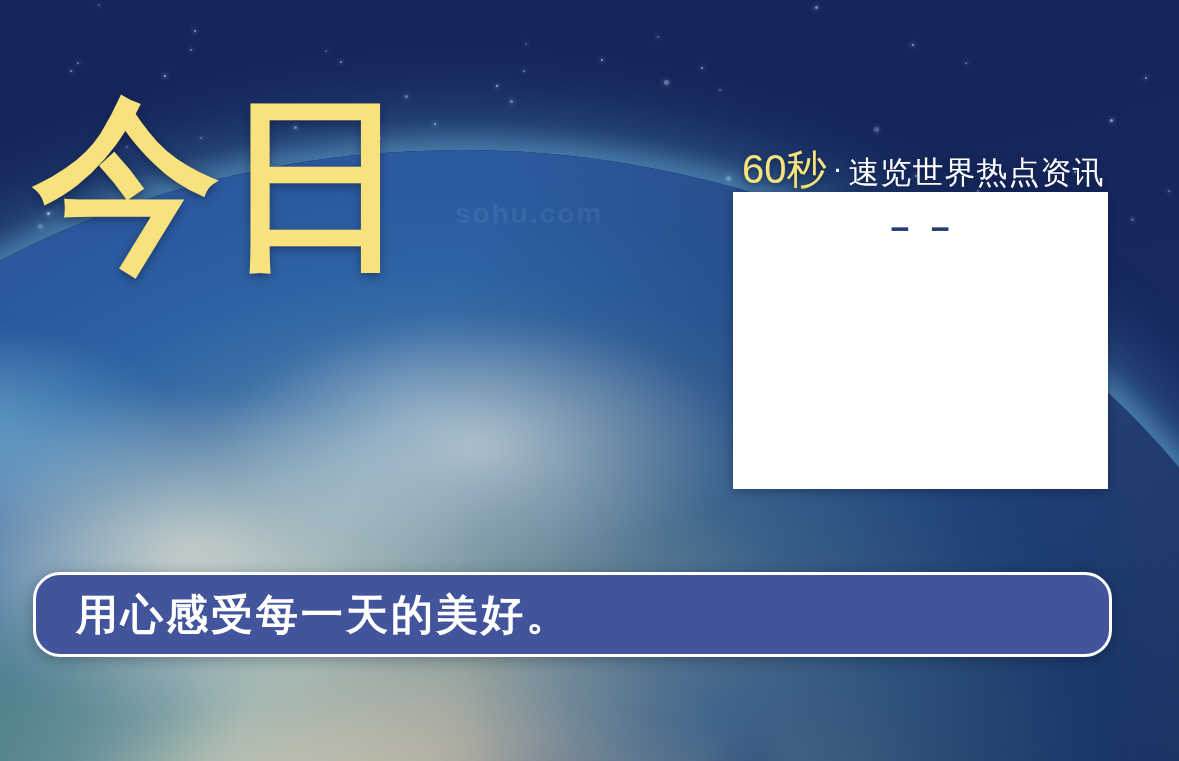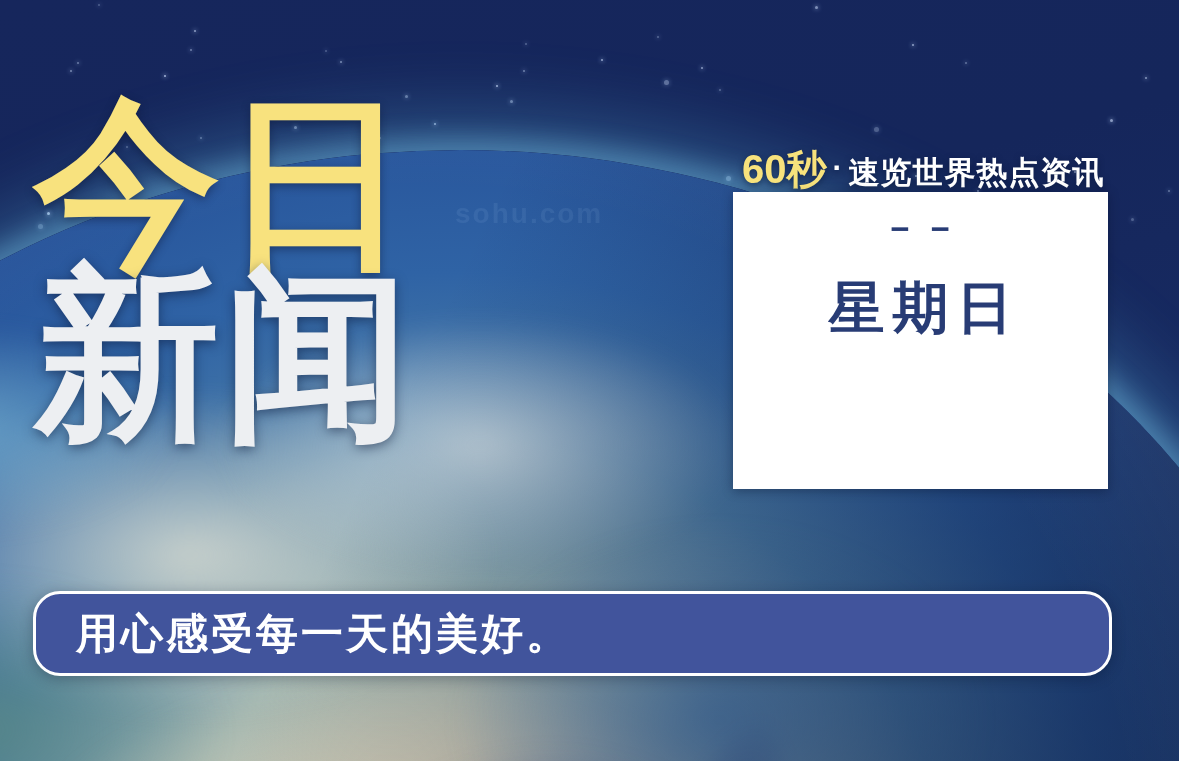--- a/index.html
+++ b/index.html
@@ -106,21 +106,21 @@
     font-size:25px;font-weight:700;
     letter-spacing:0px;
     white-space:nowrap;
     box-shadow:0 1px 4px rgba(0,0,0,.25);
   }
 
   
   .tagline{
     position:absolute;left:742px;top:142px;
     white-space:nowrap;
-    font-weight:700;
+    font-weight:400;
     text-shadow:0 2px 6px rgba(8,18,48,.55);
     text-align:center;
   }
   .tag-sec{font-size:40px;color:#F7E27C;letter-spacing:0px;}
   .tag-dot{font-size:30px;color:#FFFFFF;padding:0 6px;position:relative;top:-5px;}
   .tag-rest{font-size:31px;color:#FFFFFF;letter-spacing:1px;}
 
   
   .card{
     position:absolute;left:733px;top:192px;
@@ -146,21 +146,21 @@
   }
   .card-lunar{
     margin-top:21px;
     font-size:60px;font-weight:800;
     letter-spacing:8px;
     padding-left:8px;
   }
 
   
   .banner{
-    position:absolute;left:33px;top:591px;
+    position:absolute;left:33px;top:572px;
     width:1079px;height:85px;
     box-sizing:border-box;
     background:#41549C;
     border:3px solid #FFFFFF;
     border-radius:27px;
     display:flex;align-items:center;
     box-shadow:0 3px 14px rgba(5,12,35,.30);
   }
   .banner-text{
     color:#FFFFFF;
@@ -319,33 +319,31 @@
     <div class="geo g8"></div>
     <div class="earth-terminator"></div>
     <div class="earth-haze"></div>
     <div class="earth-limb"></div>
   </div>
 
   <div class="watermark">sohu.com</div>
 
   <div class="title">
     <span class="title-line t-jin">今日</span>
-    <span class="title-line t-xin">新闻</span>
   </div>
 
 
   <div class="tagline">
     <span class="tag-sec">60秒</span><span class="tag-dot">·</span><span class="tag-rest">速览世界热点资讯</span>
   </div>
 
   <div class="card">
     <div class="card-issue">
       <span class="dash">−</span>
       <span class="dash">−</span>
     </div>
-    <div class="card-week">星期日</div>
   </div>
 
   <div class="banner">
     <div class="banner-text">用心感受每一天的美好。</div>
   </div>
 
 </div>
 
 </body></html>

